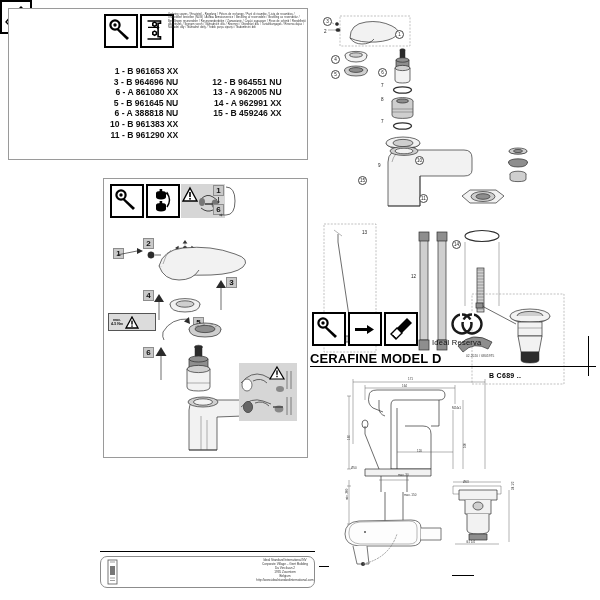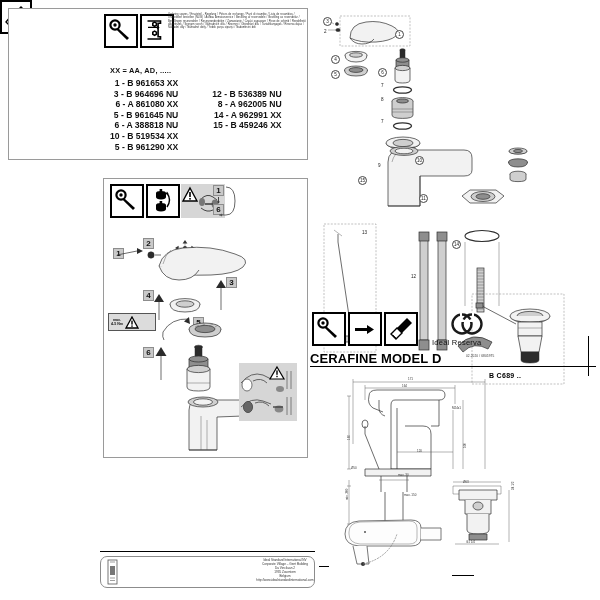--- a/index.html
+++ b/index.html
@@ -119,34 +119,33 @@
           <circle cx="4" cy="3" r="1.1" fill="#fff"></circle>
         </g>
         <path d="M4 9.4 h9 M13 8.2 l1.6 1.2 l-1.6 1.2" stroke="#000" stroke-width="1.2" fill="none"></path>
       </svg>
     </div>
   </div>
 
   <div class="multiling" style="left:168px;top:13px;">Ordering spares / Ersatzteil - Regelung / Pièces de rechange / Parti di ricambio / Lista de recambios / Onderdelen bestellen (NL/B) / Aufbau Armaturservice / Bestilling af reservedele / Bestilling av reservdelar / Bestillingen reservedeler / Reserveonderdelen / Zamawianie / Części zapasowe / Piese de schimb / Rendelhető alkatrészek / Seznam vsech / Náhradních dílu / Rezervni / Objednání dílu / Tartalékanyagok / Reserva dajas / Náhradní díly / Náhradné diely / Yedek parça siparişi / Nadomestni deli</div>
 
   <div class="partlist" style="left:110px;top:66px;">
-    <div class="hdr">XX = AA, AD, .....</div>
     <div class="pl-cols">
       <div class="pl-col">
         <div class="pl-row">1 - B 961653 XX</div>
         <div class="pl-row">3 - B 964696 NU</div>
         <div class="pl-row">6 - A 861080 XX</div>
         <div class="pl-row">5 - B 961645 NU</div>
         <div class="pl-row">6 - A 388818 NU</div>
-        <div class="pl-row">10 - B 519534 XX</div>
-        <div class="pl-row">5 - B 961290 XX</div>
+        <div class="pl-row">10 - B 961383 XX</div>
+        <div class="pl-row">11 - B 961290 XX</div>
       </div>
       <div class="pl-col right">
-        <div class="pl-row">12 - B 536389 NU</div>
-        <div class="pl-row">8 - A 962005 NU</div>
+        <div class="pl-row">12 - B 964551 NU</div>
+        <div class="pl-row">13 - A 962005 NU</div>
         <div class="pl-row">14 - A 962991 XX</div>
         <div class="pl-row">15 - B 459246 XX</div>
       </div>
     </div>
   </div>
 
   <svg class="art" style="left:312px;top:6px;" width="288" height="300" viewBox="0 0 288 300">
 
     <rect x="28" y="10" width="70" height="30" class="ln-d"></rect>
 

